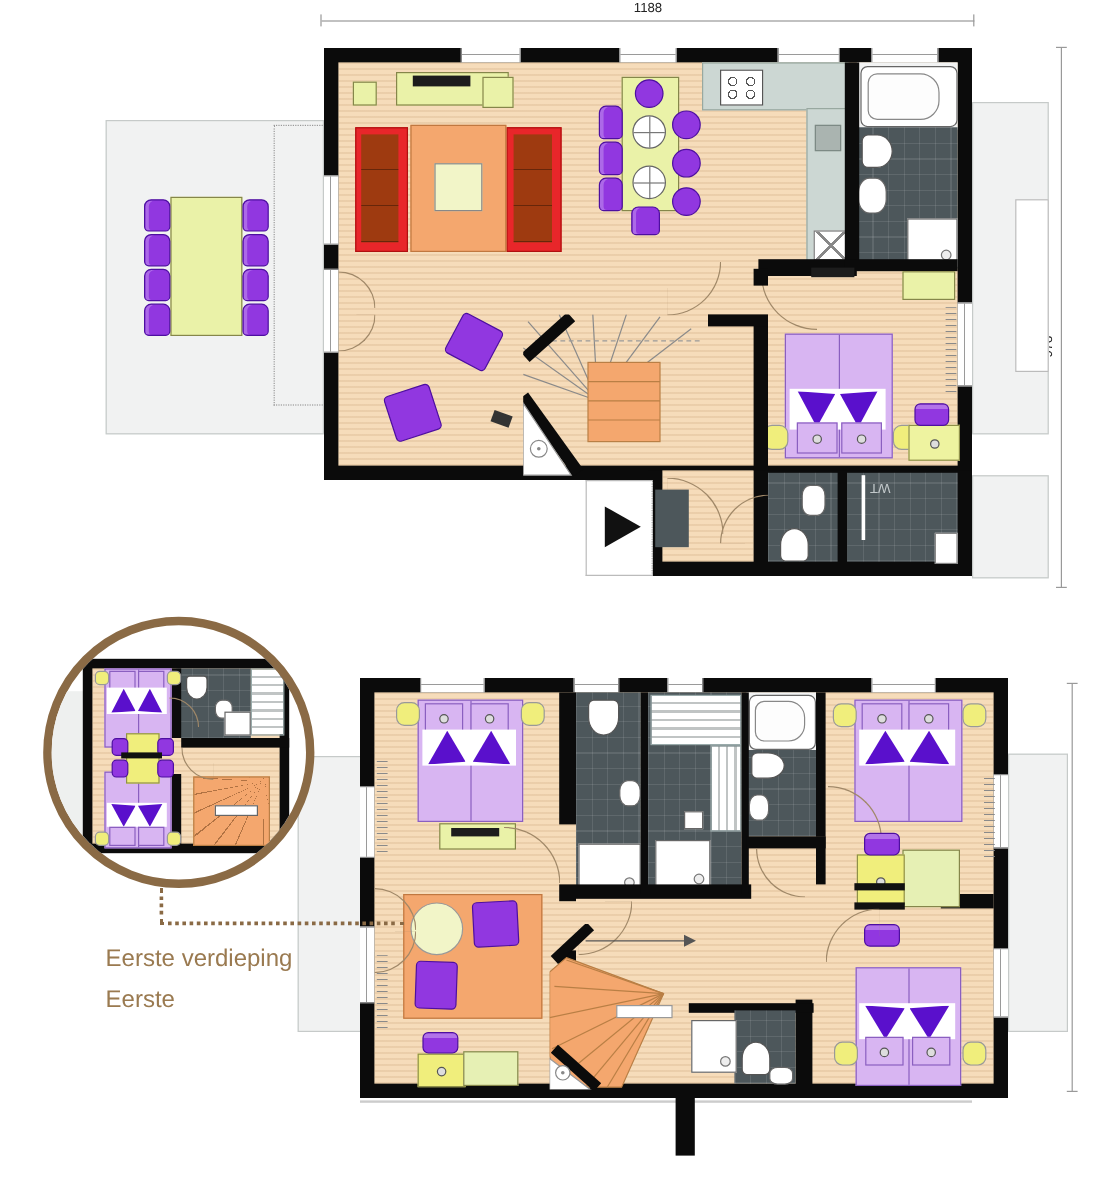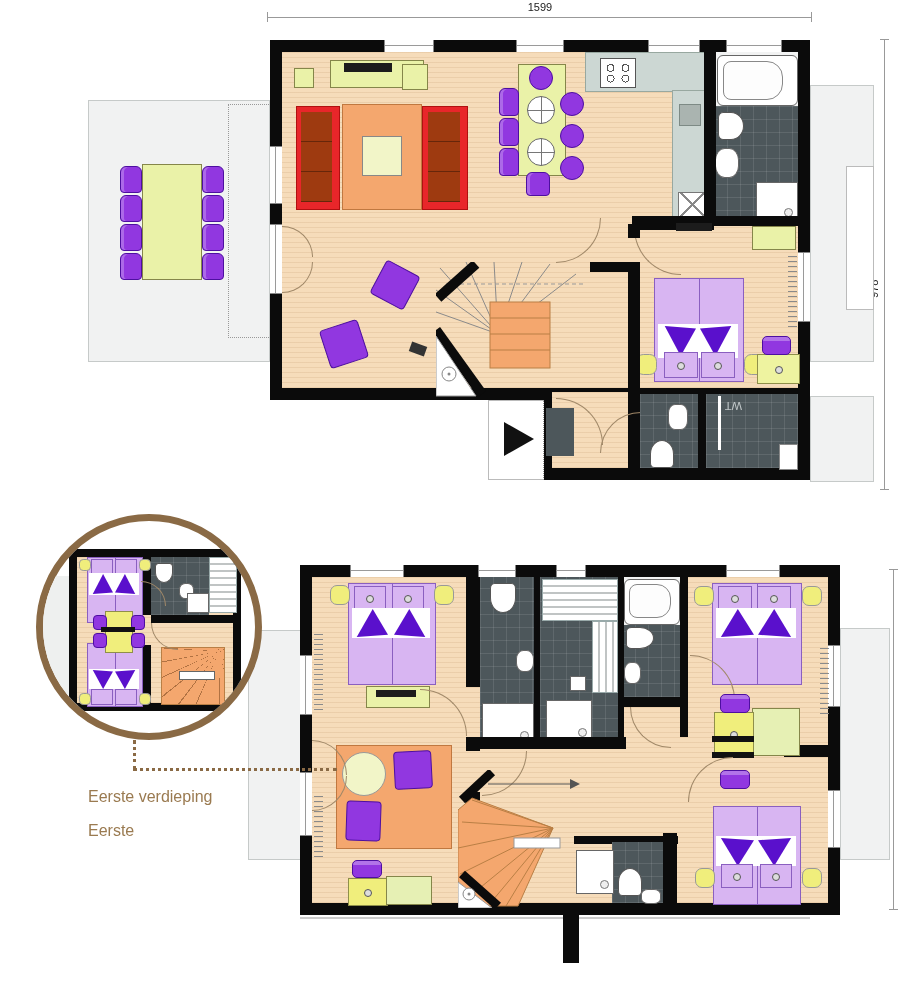--- a/index.html
+++ b/index.html
@@ -54,37 +54,37 @@
       radial-gradient(circle at 72% 32%, transparent 0 3px, #555 3px 4px, transparent 4px),
       radial-gradient(circle at 28% 70%, transparent 0 3px, #555 3px 4px, transparent 4px),
       radial-gradient(circle at 72% 70%, transparent 0 3px, #555 3px 4px, transparent 4px)}
   .xsq{background:#fff;border:1px solid #777;
     background-image:linear-gradient(45deg, transparent 47%, #888 47% 53%, transparent 53%),
       linear-gradient(-45deg, transparent 47%, #888 47% 53%, transparent 53%)}
   .slatsH{background:repeating-linear-gradient(180deg,#fff 0 5px,#c0c4c4 5px 7px);border:1px solid #9aa}
   .slatsV{background:repeating-linear-gradient(90deg,#fff 0 5px,#c0c4c4 5px 7px);border:1px solid #9aa}
   .sofaIn{background:var(--sofa-cushion,#9e3a10);
     background-image:repeating-linear-gradient(180deg, transparent 0 29px, rgba(0,0,0,.35) 29px 30px)}
-  .caption{font-size:16px;color:var(--caption,#9a7a50)}
+  .caption{font-size:20px;color:var(--caption,#9a7a50)}
   .wtlabel{font-size:11px;color:#c2c8ca;transform:rotate(180deg)}
   .insetStair{background:var(--stair,#f4a76e);
     background-image:repeating-conic-gradient(from 190deg at 92% 6%, transparent 0 13deg, rgba(120,70,30,.55) 13deg 14deg);
     border:1px solid #b97f45}
 </style>
 </head>
 <body>
 
 <div class="canvas">
 
   <section class="abs" style="inset:0">
 
     <div class="abs dimline" style="left:268px;top:17px;width:544px;height:1px"></div>
     <div class="abs dimline" style="left:267px;top:12px;width:1px;height:10px"></div>
     <div class="abs dimline" style="left:811px;top:12px;width:1px;height:10px"></div>
-    <div class="abs dim" style="left:490px;top:1px;width:100px">1599</div>
+    <div class="abs dim" style="left:490px;top:1px;width:100px">1188</div>
 
     <div class="abs dimline" style="left:884px;top:40px;width:1px;height:450px"></div>
     <div class="abs dimline" style="left:880px;top:39px;width:9px;height:1px"></div>
     <div class="abs dimline" style="left:880px;top:489px;width:9px;height:1px"></div>
     <div class="abs dimv" style="left:868px;top:238px;height:60px">978</div>
 
     <div class="abs terr" style="left:88px;top:100px;width:180px;height:260px"></div>
     <div class="abs" style="left:228px;top:104px;width:40px;height:232px;border-left:1px dotted #999;border-top:1px dotted #999;border-bottom:1px dotted #999"></div>
     <div class="abs grn" style="left:142px;top:164px;width:58px;height:114px"></div>
     <div class="abs pchair" style="left:120px;top:166px;width:20px;height:25px"></div>

